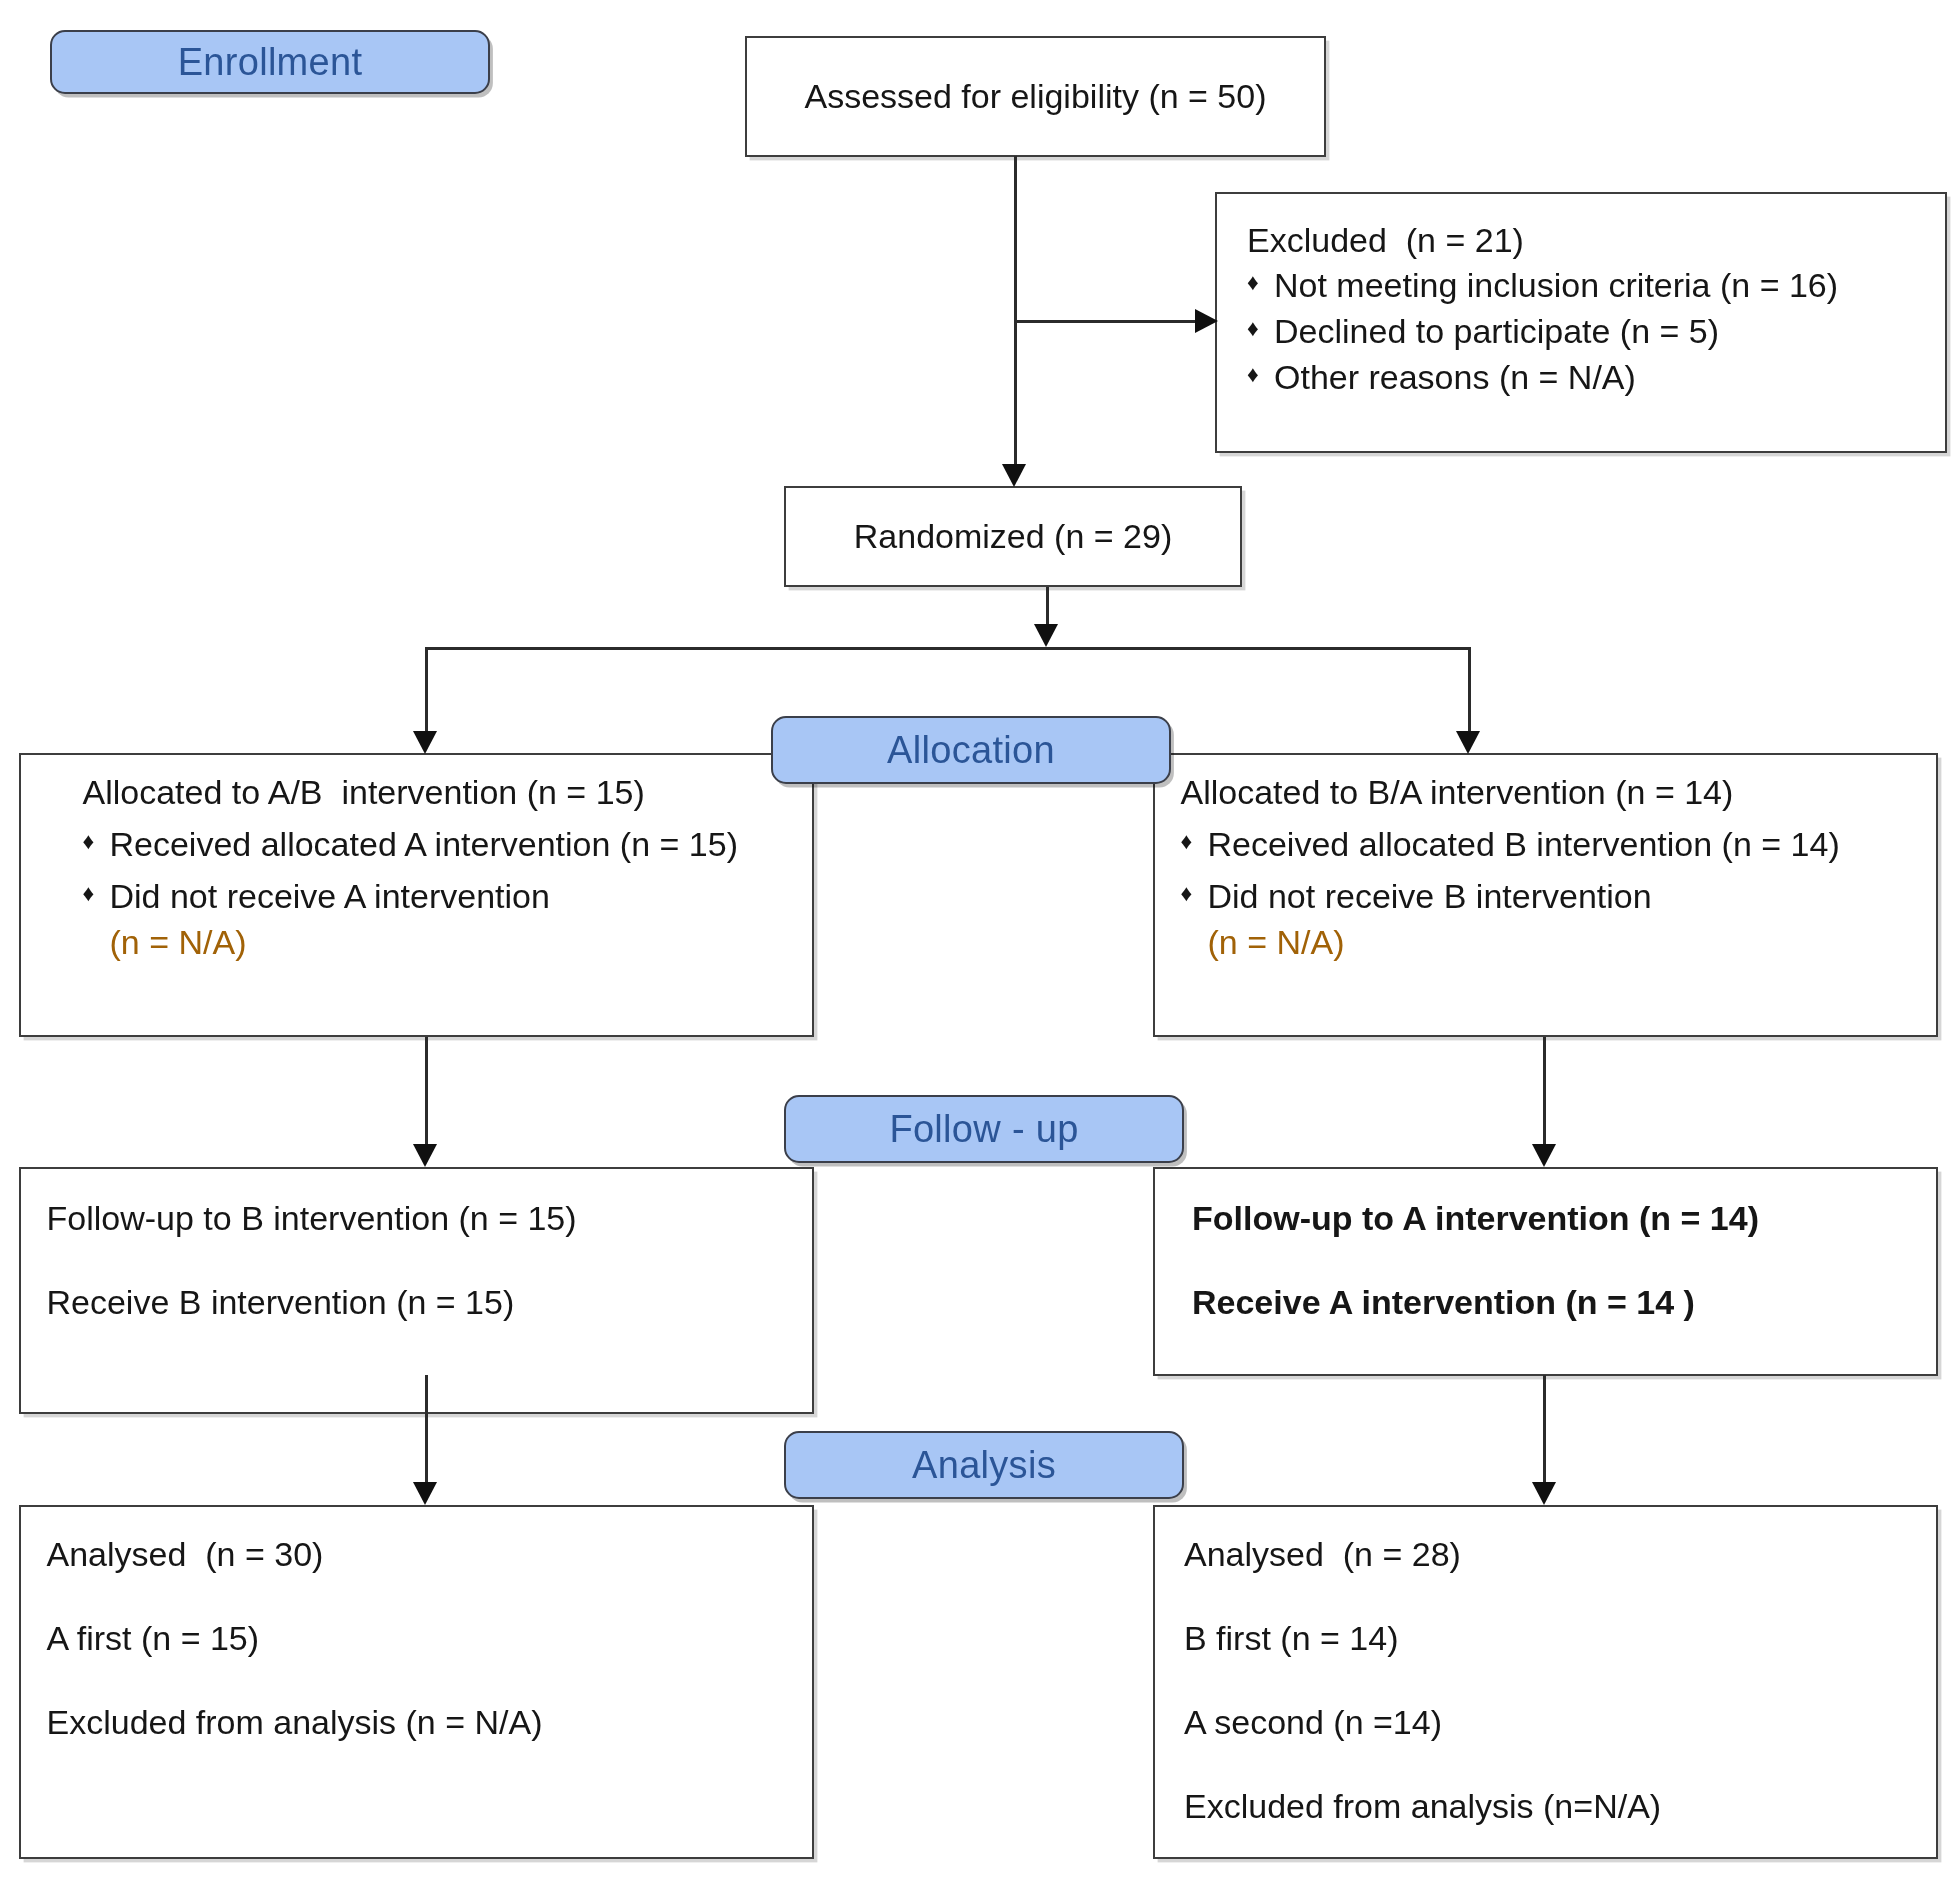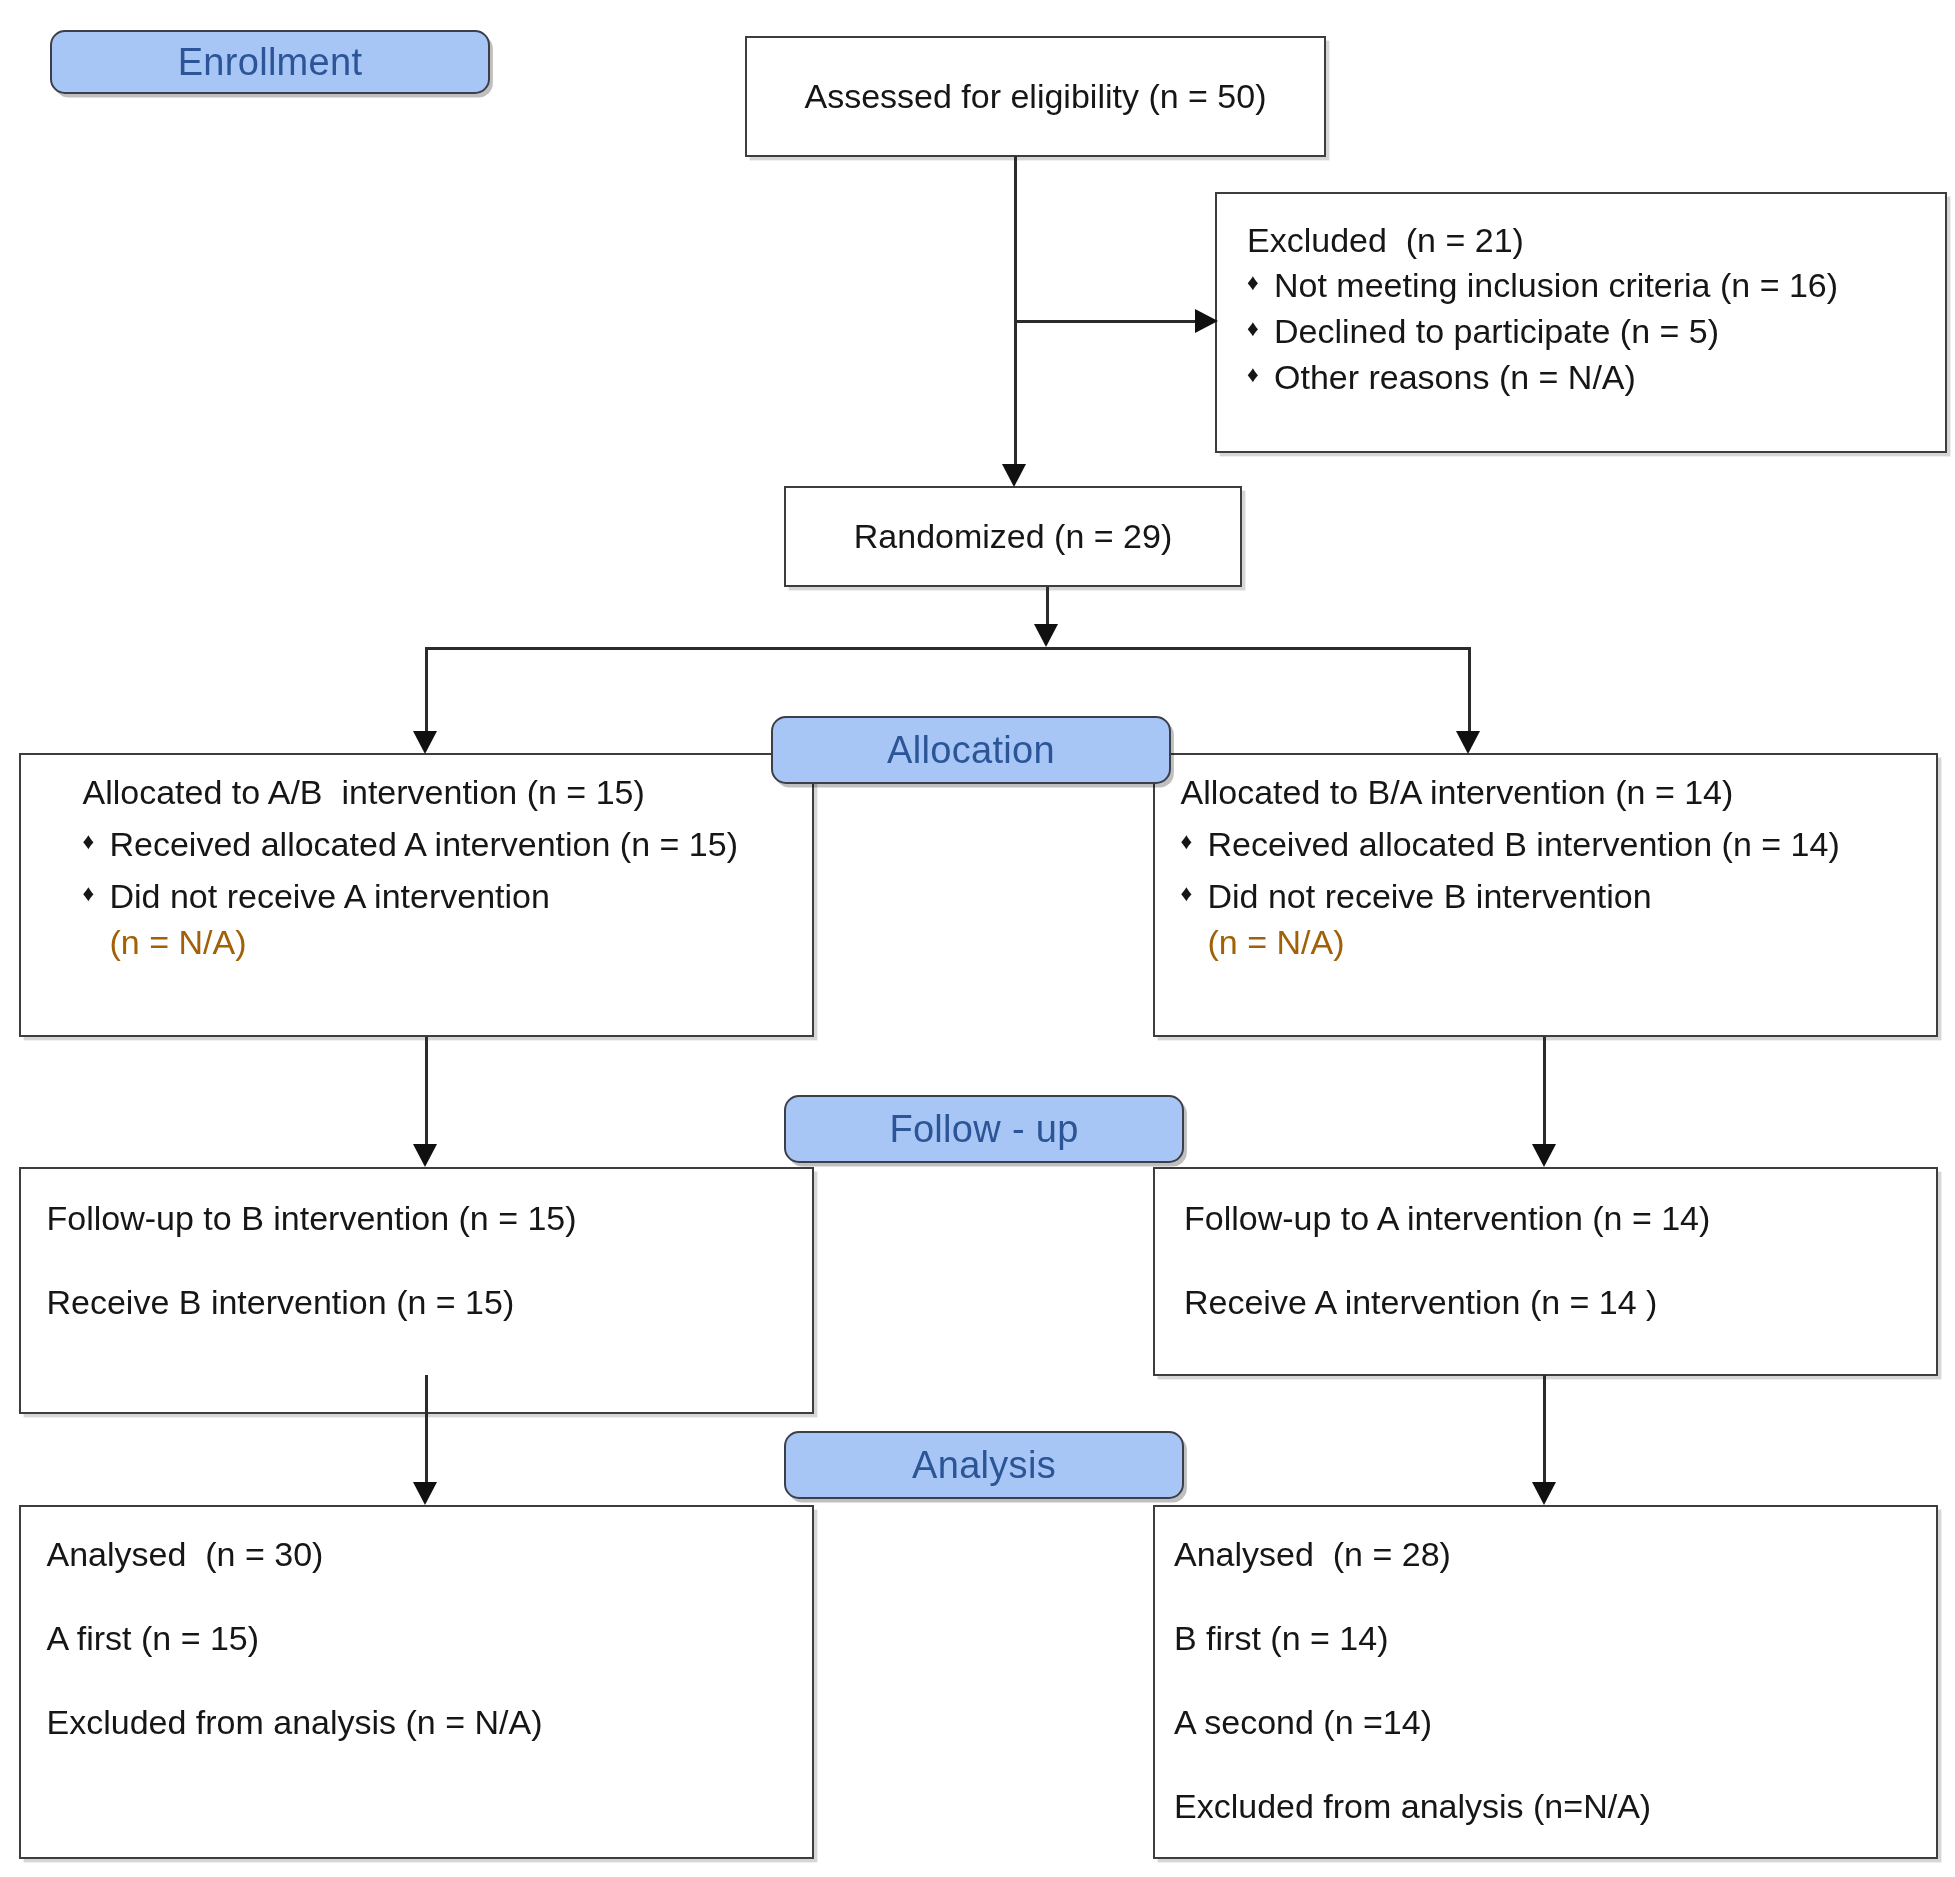--- a/index.html
+++ b/index.html
@@ -223,21 +223,21 @@
   <div class="stage-badge" style="left:784px; top:1095px; width:400px; height:68px;">Follow - up</div>
 
   <div class="box" style="left:19px; top:1167px; width:795px; height:247px;">
     <div class="box-inner" style="padding:29px 25.5px;">
       <div class="line">Follow-up to B intervention (n = 15)</div>
       <div class="line gap-md">Receive B intervention (n = 15)</div>
     </div>
   </div>
 
   <div class="box" style="left:1153px; top:1167px; width:785px; height:209px;">
-    <div class="box-inner" style="padding:29px 29px;">
+    <div class="box-inner" style="padding:29px 37px;font-weight:bold;">
       <div class="line">Follow-up to A intervention (n = 14)</div>
       <div class="line gap-md">Receive A intervention (n = 14 )</div>
     </div>
   </div>
 
   <div class="vline" style="left:425px; top:1375px; height:111px;"></div>
   <div class="arrow-down" style="left:413px; top:1482px;"></div>
 
   <div class="vline" style="left:1543px; top:1375px; height:111px;"></div>
   <div class="arrow-down" style="left:1532px; top:1482px;"></div>
@@ -246,21 +246,21 @@
 
   <div class="box" style="left:19px; top:1505px; width:795px; height:354px;">
     <div class="box-inner" style="padding:27px 25.5px;">
       <div class="line">Analysed  (n = 30)</div>
       <div class="line gap-md">A first (n = 15)</div>
       <div class="line gap-md">Excluded from analysis (n = N/A)</div>
     </div>
   </div>
 
   <div class="box" style="left:1153px; top:1505px; width:785px; height:354px;">
-    <div class="box-inner" style="padding:27px 19px;">
+    <div class="box-inner" style="padding:27px 29px;">
       <div class="line">Analysed  (n = 28)</div>
       <div class="line gap-md">B first (n = 14)</div>
       <div class="line gap-md">A second (n =14)</div>
       <div class="line gap-md">Excluded from analysis (n=N/A)</div>
     </div>
   </div>
 
 </div>
 
 

